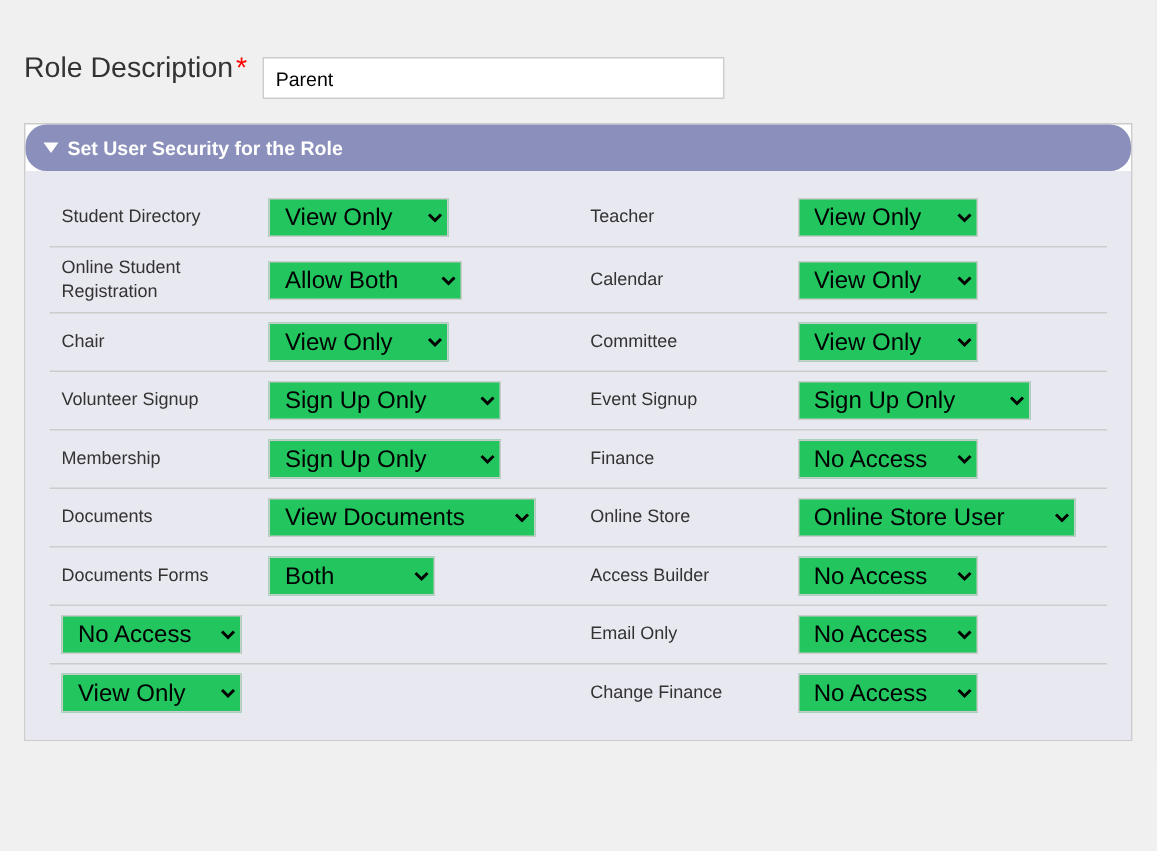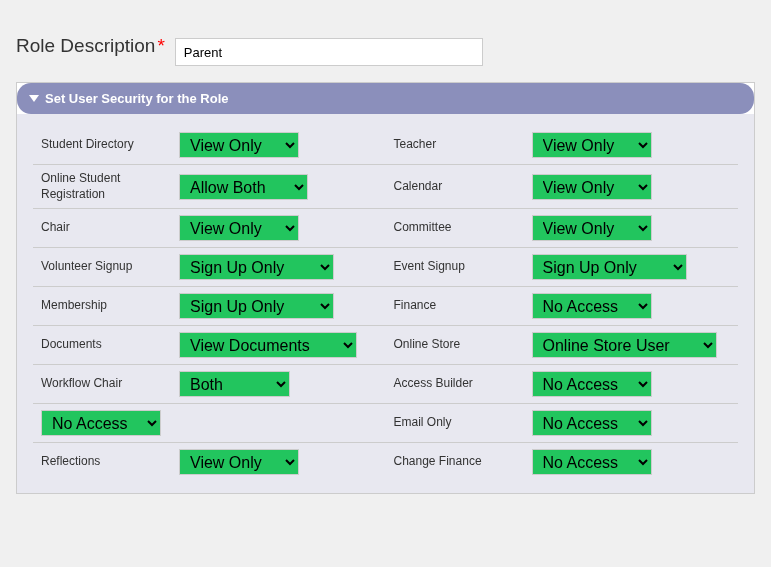--- a/index.html
+++ b/index.html
@@ -162,36 +162,35 @@
           </div>
           <div class="field-row divider-row">
             <span class="field-label">Documents</span>
             <select class="field-select medium"><option value="No Access">No Access</option><option value="View Documents" selected="">View Documents</option><option value="Manage Documents">Manage Documents</option></select>
           </div>
           <div class="field-row divider-row">
             <span class="field-label">Online Store</span>
             <select class="field-select wide"><option value="No Access">No Access</option><option value="Online Store User" selected="">Online Store User</option><option value="Admin">Admin</option></select>
           </div>
           <div class="field-row divider-row">
-            <span class="field-label">Workflow Chair</span>
+            <span class="field-label">Documents Forms</span>
             <select class="field-select small"><option value="No Access">No Access</option><option value="View Only">View Only</option><option value="Both" selected="">Both</option></select>
           </div>
           <div class="field-row divider-row">
             <span class="field-label">Access Builder</span>
             <select class="field-select"><option value="No Access">No Access</option><option value="View Only">View Only</option><option value="Allow Both">Allow Both</option></select>
           </div>
           <div class="field-row divider-row">
             <select class="field-select"><option value="No Access">No Access</option><option value="View Only">View Only</option><option value="Allow Both">Allow Both</option></select>
           </div>
           <div class="field-row divider-row">
             <span class="field-label">Email Only</span>
             <select class="field-select"><option value="No Access">No Access</option><option value="View Only">View Only</option><option value="Allow Both">Allow Both</option></select>
           </div>
           <div class="field-row divider-row">
-            <span class="field-label">Reflections</span>
             <select class="field-select"><option value="No Access">No Access</option><option value="View Only" selected="">View Only</option><option value="Allow Both">Allow Both</option></select>
           </div>
           <div class="field-row divider-row">
             <span class="field-label">Change Finance</span>
             <select class="field-select"><option value="No Access">No Access</option><option value="View Only">View Only</option><option value="Allow Both">Allow Both</option></select>
           </div>
         </div>
     </div>
   </div>
 

